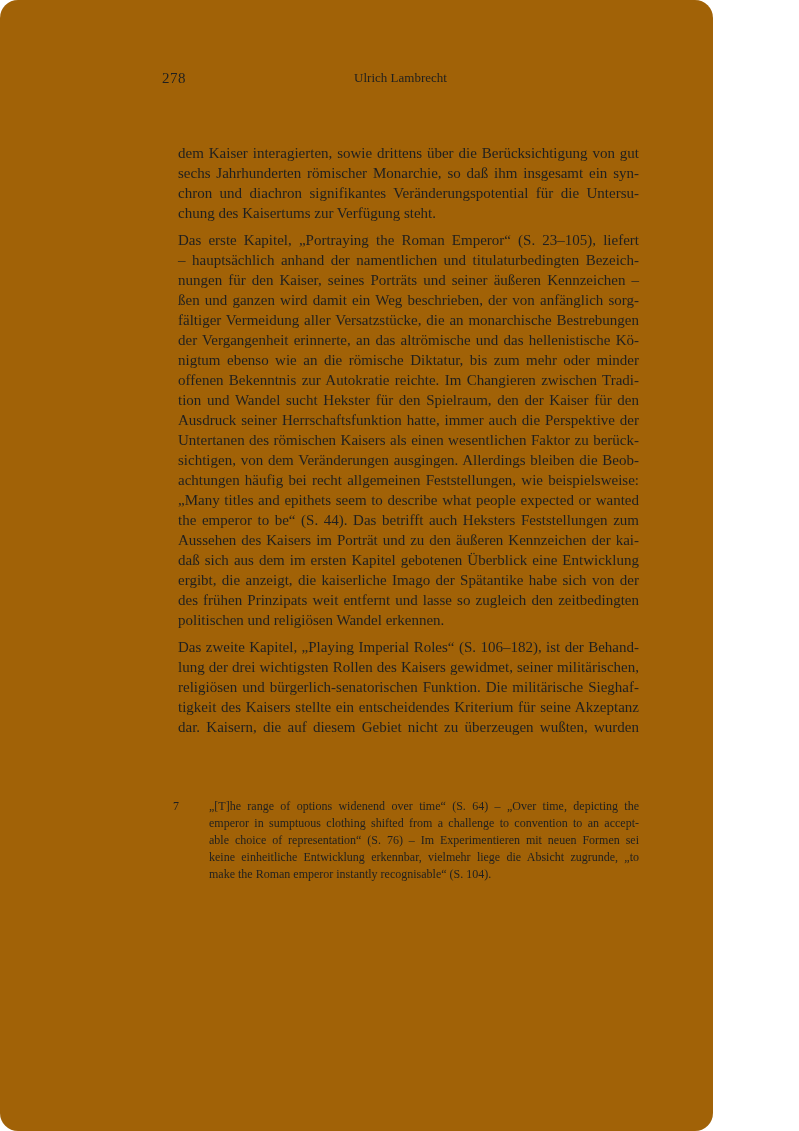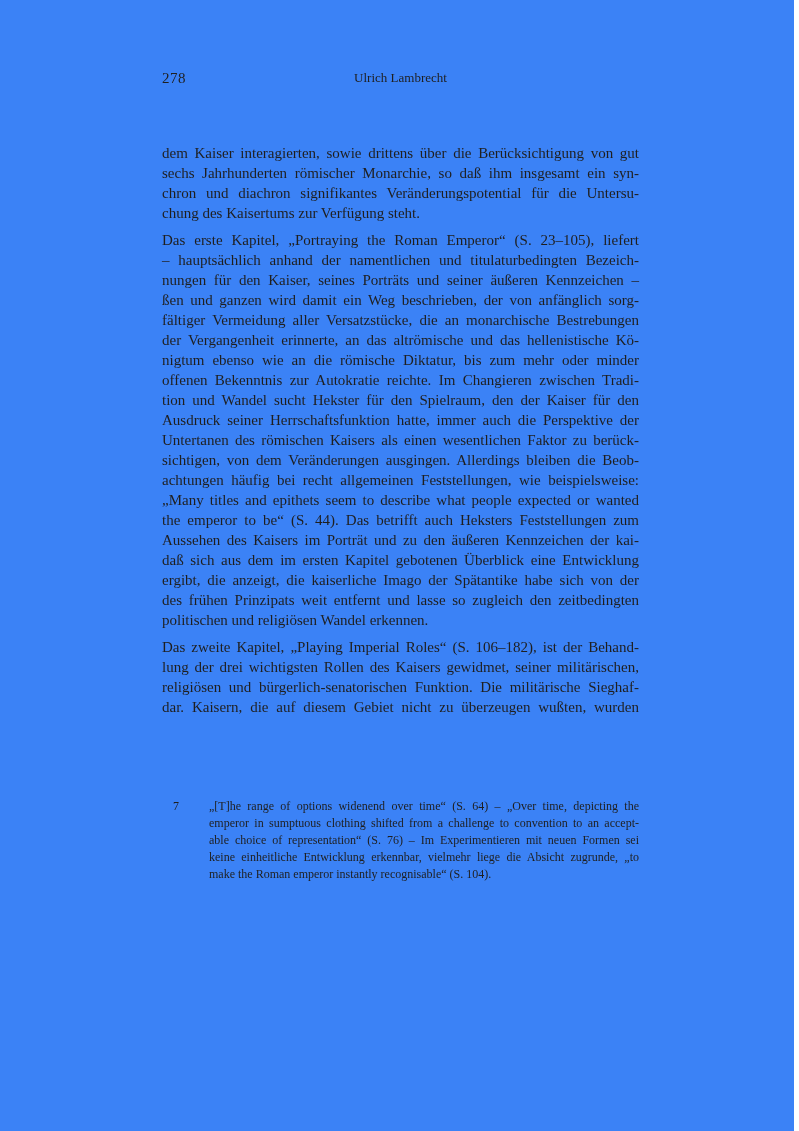--- a/index.html
+++ b/index.html
@@ -2,26 +2,27 @@
 <html lang="de"><head>
 <meta charset="utf-8">
 <style>
   html, body {
     margin: 0;
     padding: 0;
     background: #ffffff;
   }
   .page {
     position: relative;
-    width: 794px;
+    width: 713px;
     height: 1131px;
-    background: #3b82f6;
+    background: #a16207;
     font-family: "Liberation Serif", "DejaVu Serif", serif;
     color: #1f1f1f;
     overflow: hidden;
+    border-radius: 18px;
   }
   .running-header {
     position: absolute;
     left: 162px;
     top: 70px;
     width: 477px;
     height: 20px;
     font-size: 15px;
   }
   .pagenum {
@@ -37,21 +38,21 @@
   }
   .body-text {
     position: absolute;
     left: 162px;
     top: 143px;
     width: 477px;
     font-size: 15px;
     line-height: 20px;
   }
   .para {
-    margin: 0 0 7px 0;
+    margin: 0 0 7px 16px;
   }
   .line {
     text-align: justify;
     text-align-last: justify;
     white-space: normal;
   }
   .line.lastline {
     text-align-last: left;
   }
   .para.justify-last .line.lastline {
@@ -111,20 +112,21 @@
         <div class="line">Aussehen des Kaisers im Porträt und zu den äußeren Kennzeichen der kai-</div>
         <div class="line">daß sich aus dem im ersten Kapitel gebotenen Überblick eine Entwicklung</div>
         <div class="line">ergibt, die anzeigt, die kaiserliche Imago der Spätantike habe sich von der</div>
         <div class="line">des frühen Prinzipats weit entfernt und lasse so zugleich den zeitbedingten</div>
         <div class="line lastline">politischen und religiösen Wandel erkennen.</div>
       </div>
       <div class="para justify-last">
         <div class="line">Das zweite Kapitel, „Playing Imperial Roles“ (S. 106–182), ist der Behand-</div>
         <div class="line">lung der drei wichtigsten Rollen des Kaisers gewidmet, seiner militärischen,</div>
         <div class="line">religiösen und bürgerlich-senatorischen Funktion. Die militärische Sieghaf-</div>
+        <div class="line">tigkeit des Kaisers stellte ein entscheidendes Kriterium für seine Akzeptanz</div>
         <div class="line lastline">dar. Kaisern, die auf diesem Gebiet nicht zu überzeugen wußten, wurden</div>
       </div>
     </main>
 
   <section class="footnotes">
     <div class="footnote">
       <span class="fn-marker">7</span>
       <div class="fn-text">
           <div class="line">„[T]he range of options widenend over time“ (S. 64) – „Over time, depicting the</div>
           <div class="line">emperor in sumptuous clothing shifted from a challenge to convention to an accept-</div>

